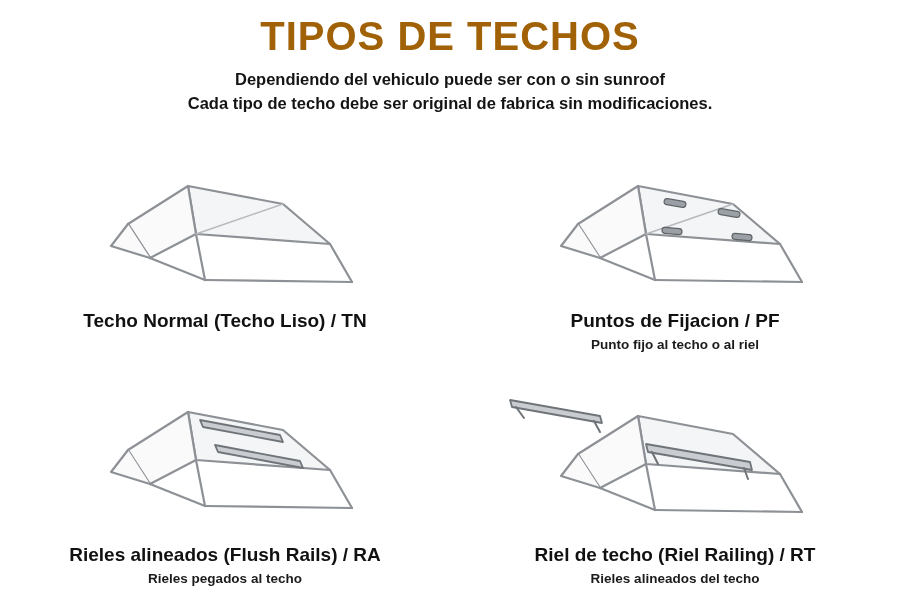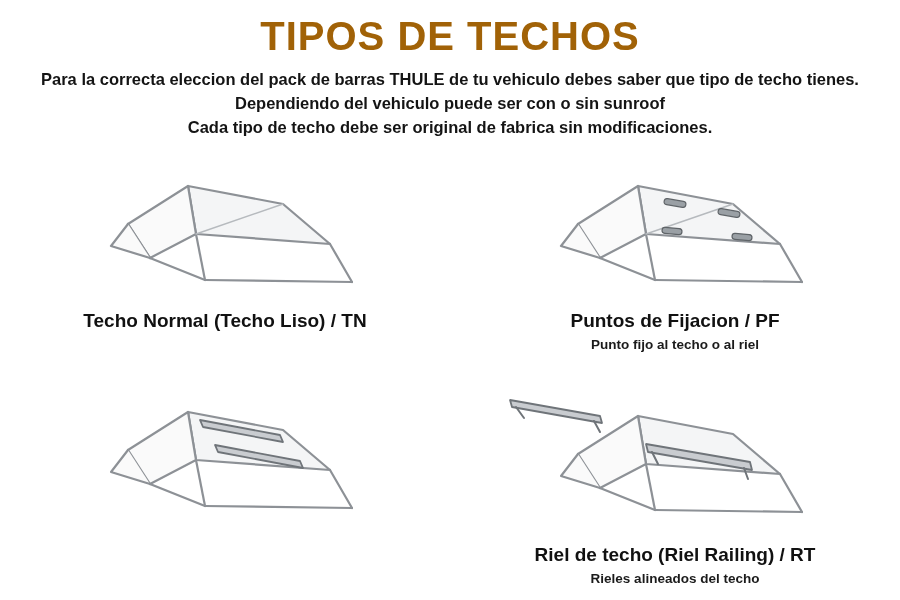--- a/index.html
+++ b/index.html
@@ -94,21 +94,20 @@
   svg { display: block; }
 </style>
 </head>
 <body>
 
 <div class="page">
 
   <h1 class="title">TIPOS DE TECHOS</h1>
 
   <div class="subtitle-block">
-    <div class="subtitle-line">Para la correcta eleccion del pack de barras THULE de tu vehiculo debes saber que tipo de techo tienes.</div>
     <div class="subtitle-line">Dependiendo del vehiculo puede ser con o sin sunroof</div>
     <div class="subtitle-line">Cada tipo de techo debe ser original de fabrica sin modificaciones.</div>
   </div>
 
   <div class="grid">
 
     <div class="cell cell-pf">
       <div class="art">
         <svg width="450" height="150" viewBox="0 0 450 150">
           <g fill="none" stroke="#8d9196" stroke-width="2.2" stroke-linejoin="round" stroke-linecap="round">
@@ -178,20 +177,22 @@
             <path d="M128 68 L111 90 L150 102" fill="#fafafa"></path>
           </g>
 
           <g fill="#c9ccd0" stroke="#6f7479" stroke-width="1.8" stroke-linejoin="round">
             <path d="M200 38 L280 53 L283 60 L203 45 Z"></path>
             <path d="M215 63 L300 79 L303 86 L218 70 Z"></path>
           </g>
         </svg>
       </div>
       <div class="caption">
+        <div class="cap-main">Rieles alineados (Flush Rails) / RA</div>
+        <div class="cap-sub">Rieles pegados al techo</div>
       </div>
     </div>
 
     <div class="cell cell-rt">
       <div class="art">
         <svg width="450" height="155" viewBox="0 0 450 155">
           <g fill="none" stroke="#8d9196" stroke-width="2.2" stroke-linejoin="round" stroke-linecap="round">
             <path d="M188 34 L283 52 L330 92 L196 82 Z" fill="#f4f5f6"></path>
             <path d="M188 34 L196 82 L150 106 L128 72 Z" fill="#fafafa"></path>
             <path d="M330 92 L352 130"></path>

